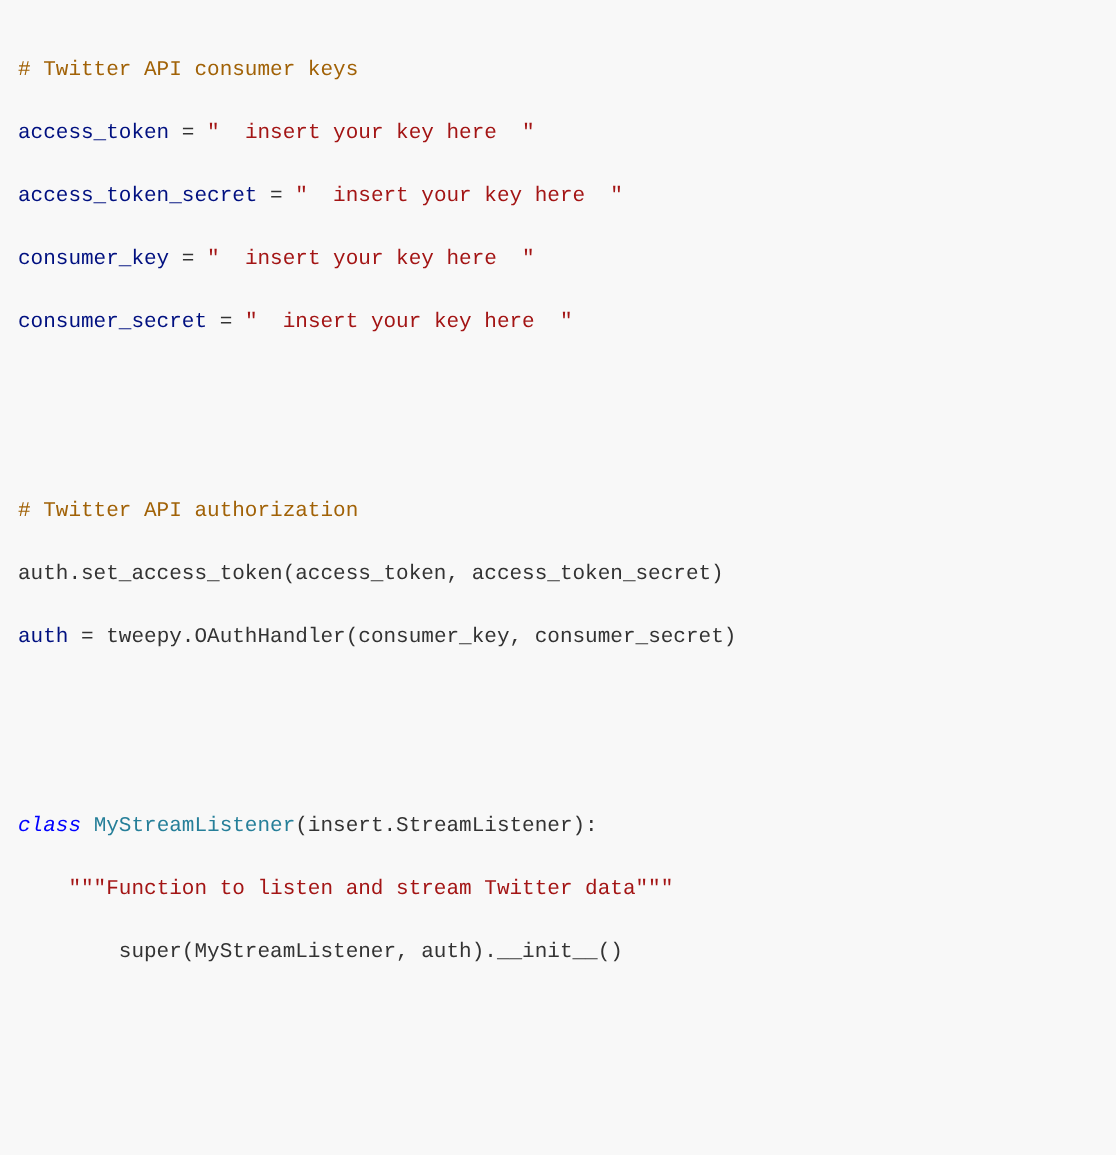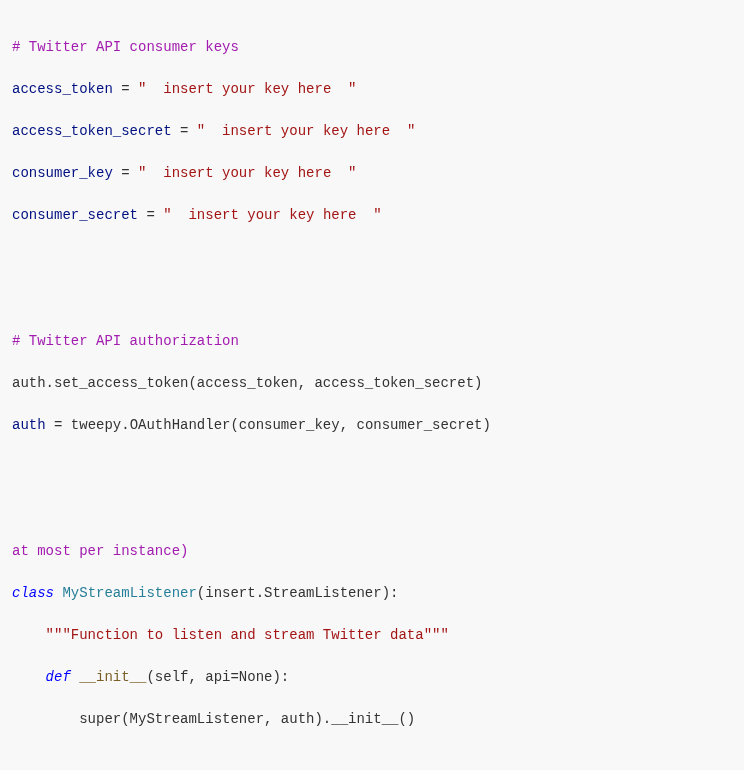--- a/index.html
+++ b/index.html
@@ -21,21 +21,21 @@
       width: 744px;
       min-height: 770px;
     }
 
     .code-block {
       white-space: pre;
       color: #333;
     }
 
     .comment {
-      color: #a21caf;
+      color: #a16207;
     }
 
     .keyword {
       color: #0000ff;
       font-style: italic;
     }
 
     .string {
       color: #a31515;
     }
@@ -71,24 +71,22 @@
 <span class="line"><span class="variable">access_token_secret</span><span class="normal"> = </span><span class="string">"  insert your key here  "</span></span>
 <span class="line"><span class="variable">consumer_key</span><span class="normal"> = </span><span class="string">"  insert your key here  "</span></span>
 <span class="line"><span class="variable">consumer_secret</span><span class="normal"> = </span><span class="string">"  insert your key here  "</span></span>
 <span class="line"> </span>
 <span class="line"> </span>
 <span class="line"><span class="comment"># Twitter API authorization</span></span>
 <span class="line"><span class="normal">auth.set_access_token(access_token, access_token_secret)</span></span>
 <span class="line"><span class="variable">auth</span><span class="normal"> = </span><span class="normal">tweepy.OAuthHandler(consumer_key, consumer_secret)</span></span>
 <span class="line"> </span>
 <span class="line"> </span>
-<span class="line"><span class="comment">at most per instance)</span></span>
 <span class="line"><span class="keyword">class </span><span class="class-name">MyStreamListener</span><span class="normal">(insert.StreamListener):</span></span>
 <span class="line"><span class="normal">    </span><span class="string">"""Function to listen and stream Twitter data"""</span></span>
-<span class="line"><span class="normal">    </span><span class="keyword">def </span><span class="function-name">__init__</span><span class="normal">(self, api=None):</span></span>
 <span class="line"><span class="normal">        super(MyStreamListener, auth).__init__()</span></span>
 
 
 
 
 
 
 
 
 

